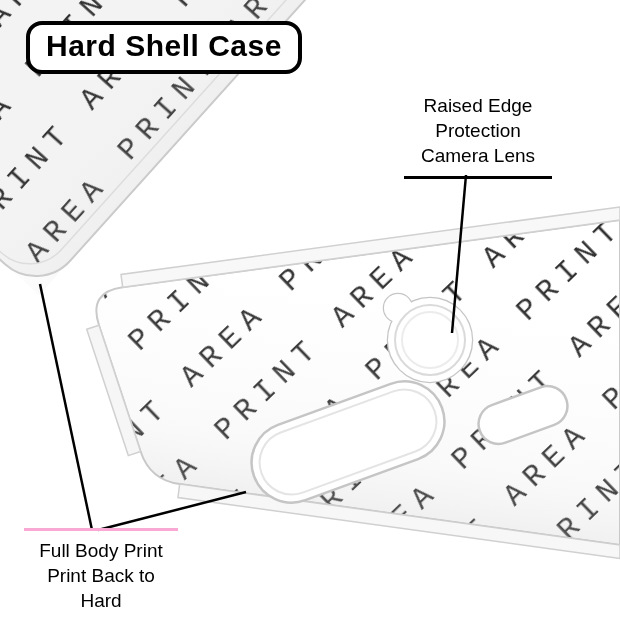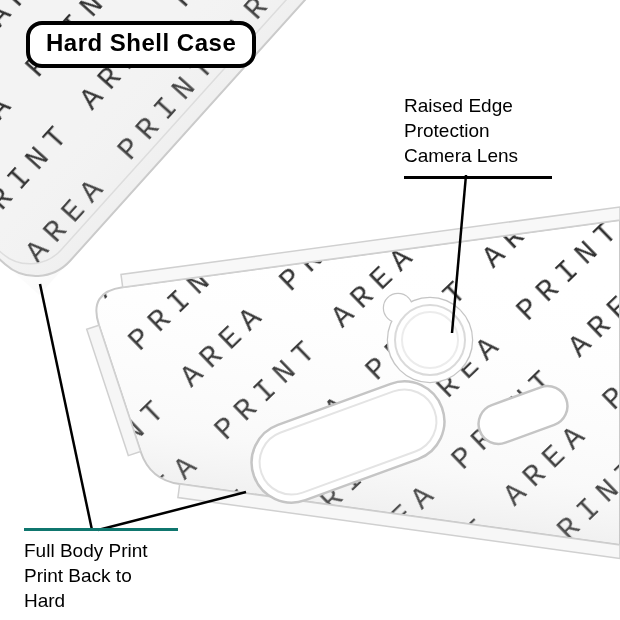--- a/index.html
+++ b/index.html
@@ -10,34 +10,34 @@
   }
   svg.illo { position:absolute; left:0; top:0; }
   .pt {
     font-family:"Liberation Mono", monospace;
     font-size:30px; letter-spacing:9px; fill:#303030;
   }
   .badge {
     position:absolute; left:26px; top:21px;
     background:#ffffff; border:4px solid #000000; border-radius:16px;
     padding:4px 16px 7px 16px;
-    font-size:24px; font-weight:bold; letter-spacing:0.5px;
+    font-size:30px; font-weight:bold; letter-spacing:0.5px;
     z-index:3; white-space:nowrap;
   }
   .callout {
-    position:absolute; font-size:19px; line-height:25px;
+    position:absolute; text-align:center; font-size:19px; line-height:25px;
     color:#000; z-index:3; background:transparent;
   }
   .callout.camera {
     left:404px; top:93px; width:148px;
     padding-bottom:8px; border-bottom:3px solid #000;
   }
   .callout.fullbody {
     left:24px; top:528px; width:154px;
-    padding-top:7px; border-top:3px solid #0f766e;
+    padding-top:7px; border-top:3px solid #f9a8d4;
   }
 </style>
 </head>
 <body>
 
 <div class="stage">
 
   <svg class="illo" width="620" height="620" viewBox="0 0 620 620" xmlns="http://www.w3.org/2000/svg">
     <defs>
       <pattern id="patA" width="300" height="124" patternUnits="userSpaceOnUse">

